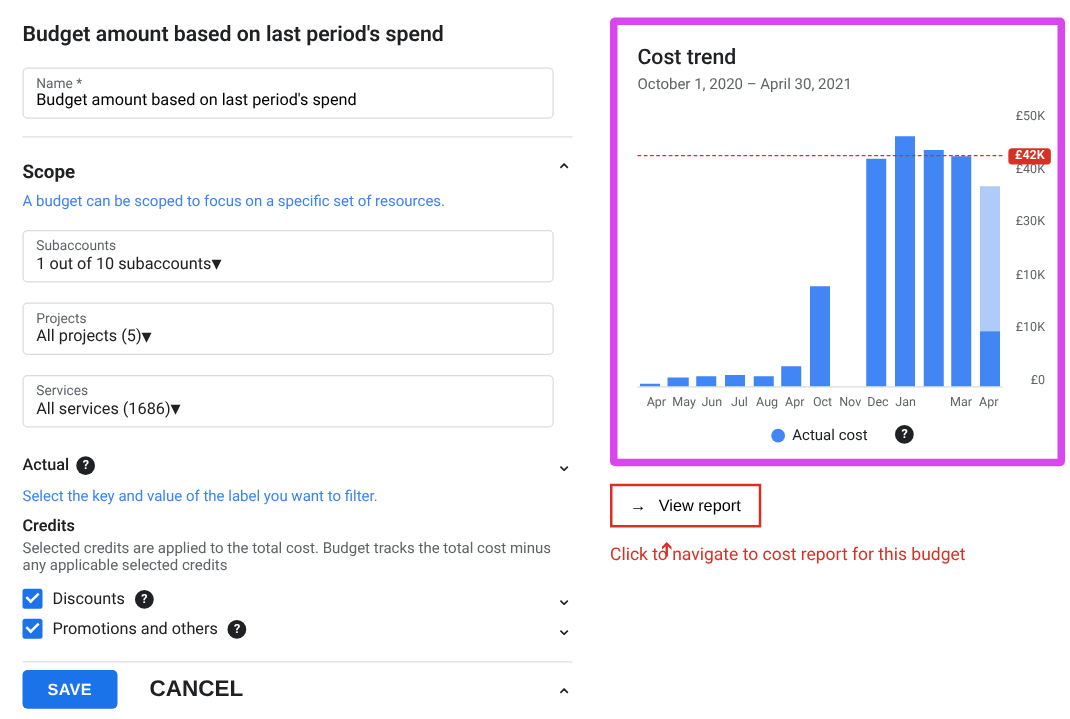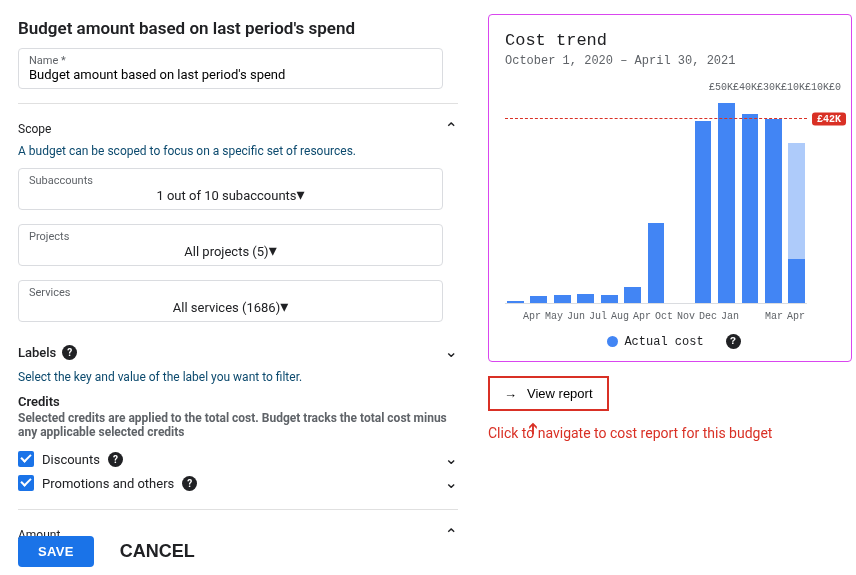--- a/index.html
+++ b/index.html
@@ -32,31 +32,32 @@
     font-size: 17px;
     font-weight: 600;
     margin: 0 0 10px 0;
   }
   .field-wrap {
     border: 1px solid #dadce0;
     border-radius: 4px;
     padding: 5px 10px 6px 10px;
     margin-bottom: 14px;
     width: 425px;
+    margin-top: 16px;
   }
   .field-label {
     font-size: 11px;
     color: #5f6368;
   }
   .field-value {
     font-size: 13px;
     color: #202124;
     display: flex;
     align-items: center;
-    justify-content: center;
+    justify-content: flex-start;
   }
   .field-input {
     border: none;
     outline: none;
     width: 100%;
     font-size: 13px;
     font-family: inherit;
     padding: 0;
     background: transparent;
   }
@@ -67,27 +68,27 @@
     width: 440px;
   }
   .section-header {
     display: flex;
     align-items: center;
     justify-content: space-between;
     width: 440px;
     cursor: pointer;
   }
   .section-title {
-    font-size: 12px;
-    font-weight: 400;
+    font-size: 15px;
+    font-weight: 700;
     margin: 6px 0 6px 0;
   }
   .section-help {
     font-size: 12px;
-    color: #0c4a6e;
+    color: #3b82f6;
     margin: 2px 0 10px 0;
   }
   .chevron {
     font-size: 16px;
     line-height: 1;
     user-select: none;
   }
   .row-expander {
     display: flex;
     align-items: center;
@@ -110,21 +111,21 @@
     width: 15px;
     height: 15px;
     border-radius: 50%;
     background: #202124;
     color: #fff;
     font-size: 10px;
     font-weight: 700;
   }
   .credits-block { width: 440px; }
   .credits-title { font-size: 13px; font-weight: 600; margin-top: 6px; }
-  .credits-help { font-size: 12px; color: #5f6368; margin: 2px 0 8px 0; font-weight: bold; }
+  .credits-help { font-size: 12px; color: #5f6368; margin: 2px 0 8px 0; }
   .credit-row {
     display: flex;
     align-items: center;
     justify-content: space-between;
     width: 440px;
     padding: 4px 0;
     gap: 23px;
   }
   .credit-row .lbl {
     display: flex;
@@ -170,25 +171,24 @@
   .btn-cancel {
     background: none;
     border: none;
     color: #202124;
     font-size: 18px;
     font-weight: 600;
     cursor: pointer;
   }
   
   .card {
-    border: 1px solid #d946ef;
+    border: 6px solid #d946ef;
     border-radius: 4px;
     background: #fff;
     padding: 16px 8px 12px 16px;
-    font-family: Liberation Mono, monospace;
   }
   .card-title {
     font-size: 17px;
     font-weight: 500;
     margin: 0 0 4px 0;
   }
   .card-subtitle {
     font-size: 12px;
     color: #5f6368;
     margin: 0 0 14px 0;
@@ -217,34 +217,35 @@
     width: 82%;
     background: #4285f4;
     position: relative;
   }
   .bar-stack { position:absolute; bottom:0; width:82%; display:flex; flex-direction:column-reverse; }
   .bar-stack .seg { width:100%; }
   .bar-stack .actual { background:#4285f4; }
   .bar-stack .forecast { background:#aecbfa; }
   .x-labels {
     position: absolute;
-    left: 16px; right: 0; bottom: 0;
+    left: 4px; right: 0; bottom: 0;
     display: flex;
   }
   .x-labels span {
     flex: 1;
     text-align: center;
     font-size: 10px;
     color: #5f6368;
   }
   .y-ticks {
     position: absolute;
     right: -34px;
     top: 0; bottom: 18px;
     display: flex;
+    flex-direction: column;
     justify-content: space-between;
     font-size: 10px;
     color: #5f6368;
     text-align: right;
   }
   .threshold-line {
     position: absolute;
     left: 0; right: 0;
     border-top: 1px dashed #d93025;
     z-index: 3;
@@ -348,21 +349,21 @@
     <div class="field-wrap">
       <div class="field-label">Services</div>
       <div class="field-value">
         <span>All services (1686)</span>
         <span class="chevron">▾</span>
       </div>
     </div>
 
     <div class="row-expander">
       <div class="lbl">
-        <span>Labels</span>
+        <span>Actual</span>
         <span class="help-icon">?</span>
       </div>
       <span class="chevron">⌄</span>
     </div>
     <div class="section-help">Select the key and value of the label you want to filter.</div>
 
     <div class="credits-block">
       <div class="credits-title">Credits</div>
       <div class="credits-help">Selected credits are applied to the total cost. Budget tracks the total cost minus any applicable selected credits</div>
 

